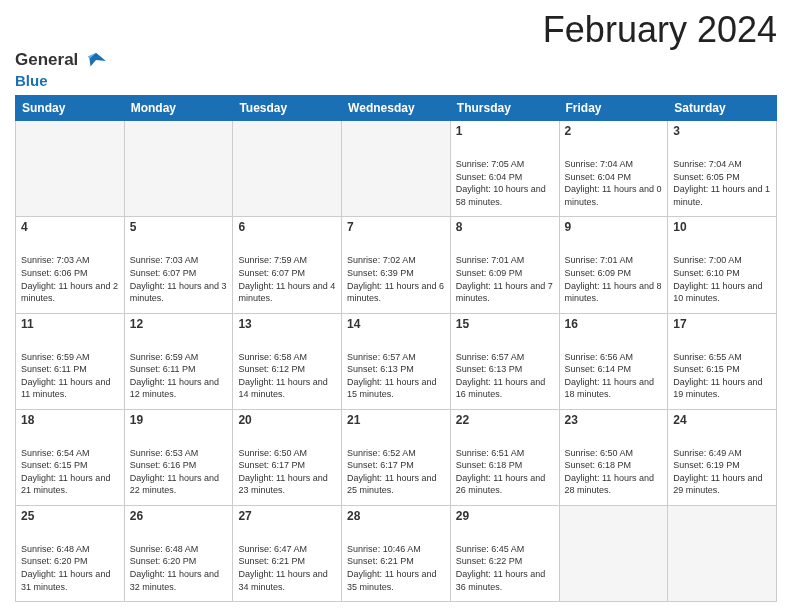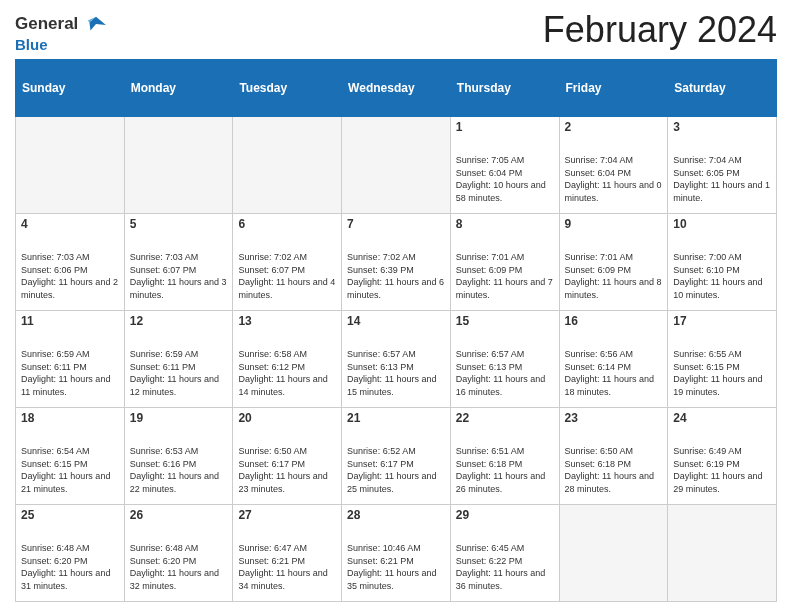--- a/index.html
+++ b/index.html
@@ -47,21 +47,21 @@
       border: 1px solid #ccc;
       border-collapse: collapse;
       width: 100%;
       table-layout: fixed;
     }
     .calendar th {
       background: #1a6fb5;
       color: #fff;
       font-size: 12px;
       font-weight: bold;
-      padding: 21px 6px;
+      padding: 5px 6px;
       text-align: left;
       border: 1px solid #1a6fb5;
     }
     .calendar td {
       border: 1px solid #ccc;
       vertical-align: top;
       padding: 3px 5px;
       font-size: 9.5px;
       color: #333;
       background: #fff;
@@ -85,21 +85,21 @@
   </style>
 </head>
 <body>
 
 <div class="page">
   <div class="header">
     <div class="logo">
       <div>
         <div style="display:flex;align-items:center;">
           <div>
-            <div style="font-size:17px;font-weight:bold;color:#333;line-height:1.15;">General
+            <div style="font-size:17px;font-weight:bold;color:#333;line-height:1.15;margin-top:36px;">General
               <svg style="display:inline;vertical-align:middle;margin-left:2px;" width="22" height="22" viewBox="0 0 40 40">
                 <polygon points="20,5 38,20 20,18 10,30 8,15 20,5" fill="#1a6fb5"></polygon>
                 <polygon points="20,5 5,12 8,15 20,5" fill="#5baee0"></polygon>
               </svg>
             </div>
             <div style="font-size:15px;font-weight:bold;color:#1a6fb5;line-height:1.15;">Blue</div>
           </div>
         </div>
       </div>
     </div>
@@ -158,21 +158,21 @@
           </td>
           <td>
             <span class="day-num">5</span>
             <div class="day-info">Sunrise: 7:03 AM
 Sunset: 6:07 PM
 Daylight: 11 hours
 and 3 minutes.</div>
           </td>
           <td>
             <span class="day-num">6</span>
-            <div class="day-info">Sunrise: 7:02 AM
+            <div class="day-info">Sunrise: 7:59 AM
 Sunset: 6:07 PM
 Daylight: 11 hours
 and 4 minutes.</div>
           </td>
           <td>
             <span class="day-num">7</span>
             <div class="day-info">Sunrise: 7:02 AM
 Sunset: 6:39 PM
 Daylight: 11 hours
 and 6 minutes.</div>

